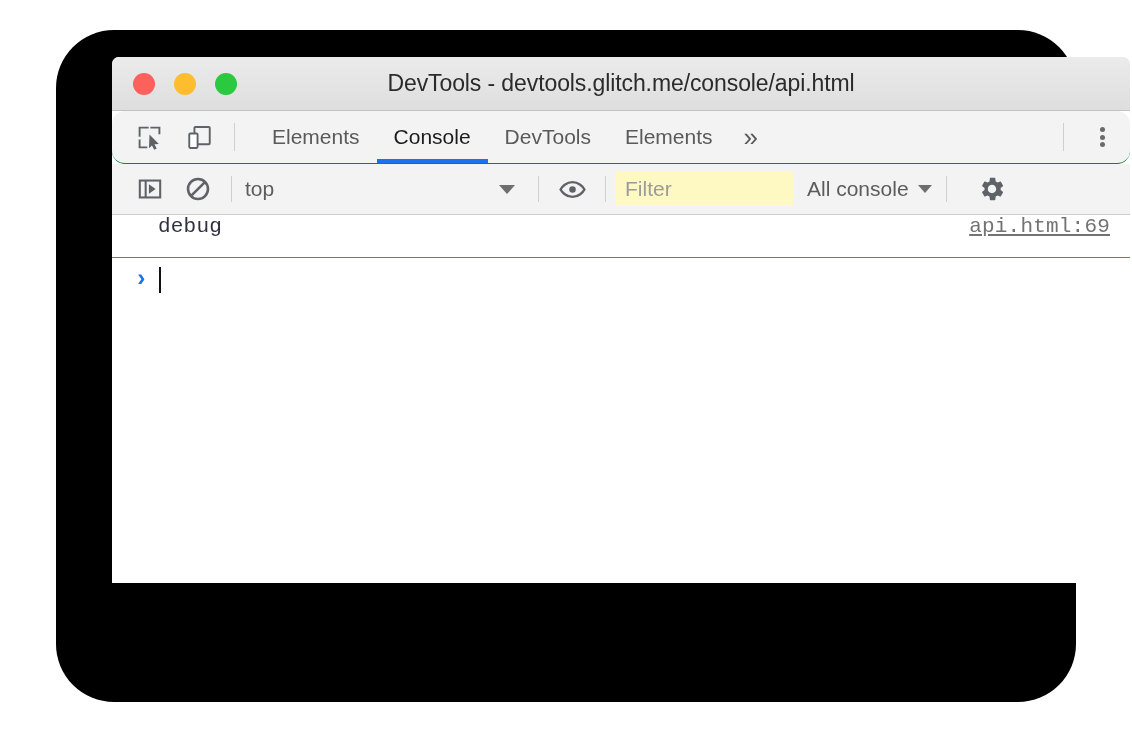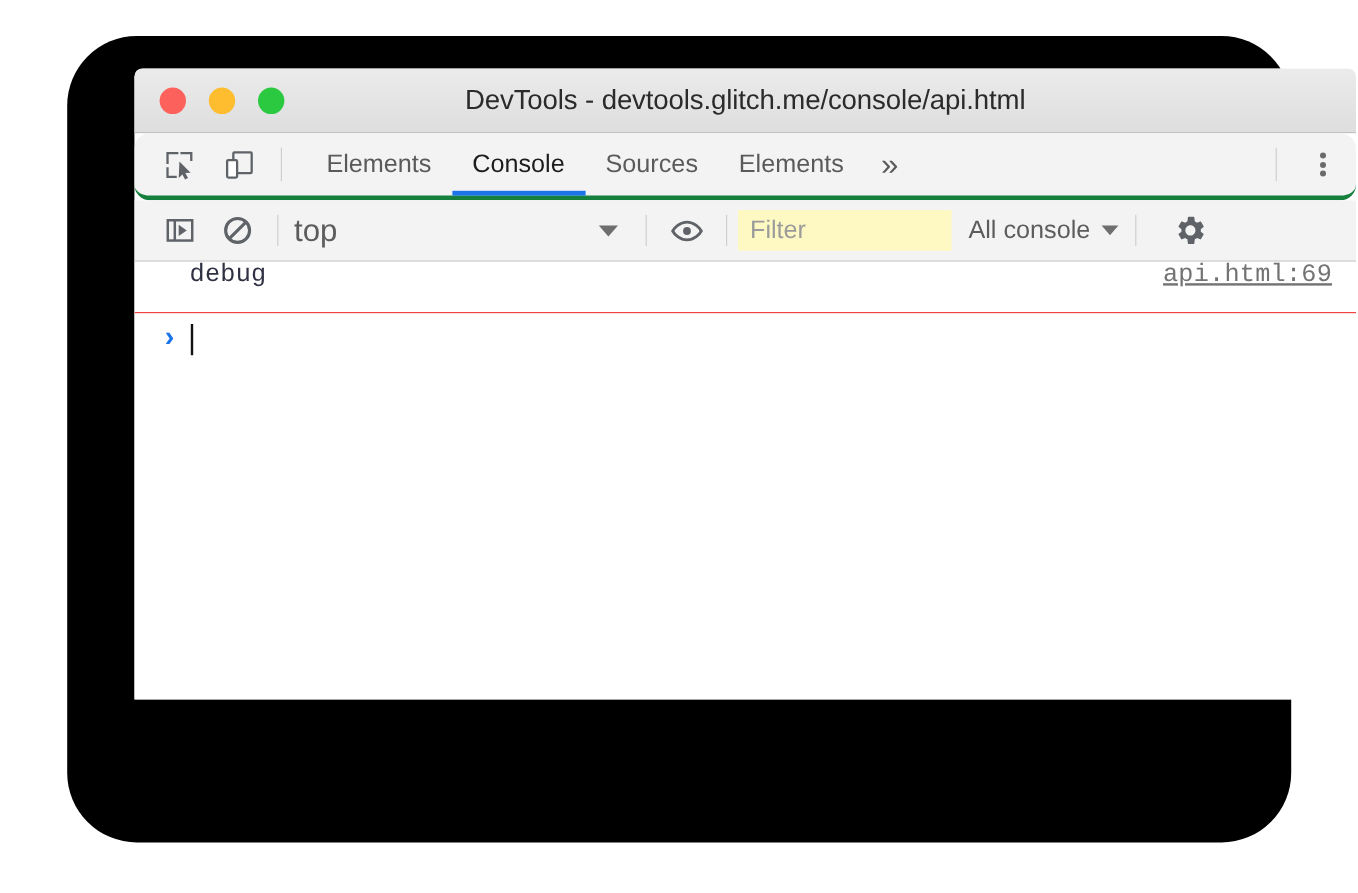--- a/index.html
+++ b/index.html
@@ -77,21 +77,21 @@
     font-family: "Liberation Sans", sans-serif;
     letter-spacing: -0.1px;
     pointer-events: none;
   }
 
   
   #tabbar {
     height: 52px;
     flex: 0 0 52px;
     background: #f3f3f3;
-    border-bottom: 4px solid #15803d;
+    border-bottom: 1px solid #15803d;
     display: flex;
     align-items: stretch;
     position: relative;
     border-radius: 13px;
   }
   .tb-icon-btn {
     width: 50px;
     display: flex;
     align-items: center;
     justify-content: center;
@@ -181,21 +181,21 @@
   }
   #context-select {
     width: 288px;
     height: 50px;
     display: flex;
     align-items: center;
     cursor: default;
     flex: 0 0 288px;
   }
   #context-label {
-    font-size: 26px;
+    font-size: 21px;
     color: #5c5c5c;
     margin-left: 4px;
   }
   .caret-down {
     margin-left: auto;
     margin-right: 14px;
     width: 0; height: 0;
     border-left: 8px solid transparent;
     border-right: 8px solid transparent;
     border-top: 9px solid #6e6e6e;
@@ -317,21 +317,21 @@
     <div class="tb-sep"></div>
 
     <div class="tabs">
       <div class="tab">
         <span>Elements</span>
       </div>
       <div class="tab active">
         <span>Console</span>
       </div>
       <div class="tab">
-        <span>Sources</span>
+        <span>DevTools</span>
       </div>
       <div class="tab">
         <span>Elements</span>
       </div>
       <div class="tab more">
         <span>»</span>
       </div>
     </div>
 
     <div id="tabbar-right">

